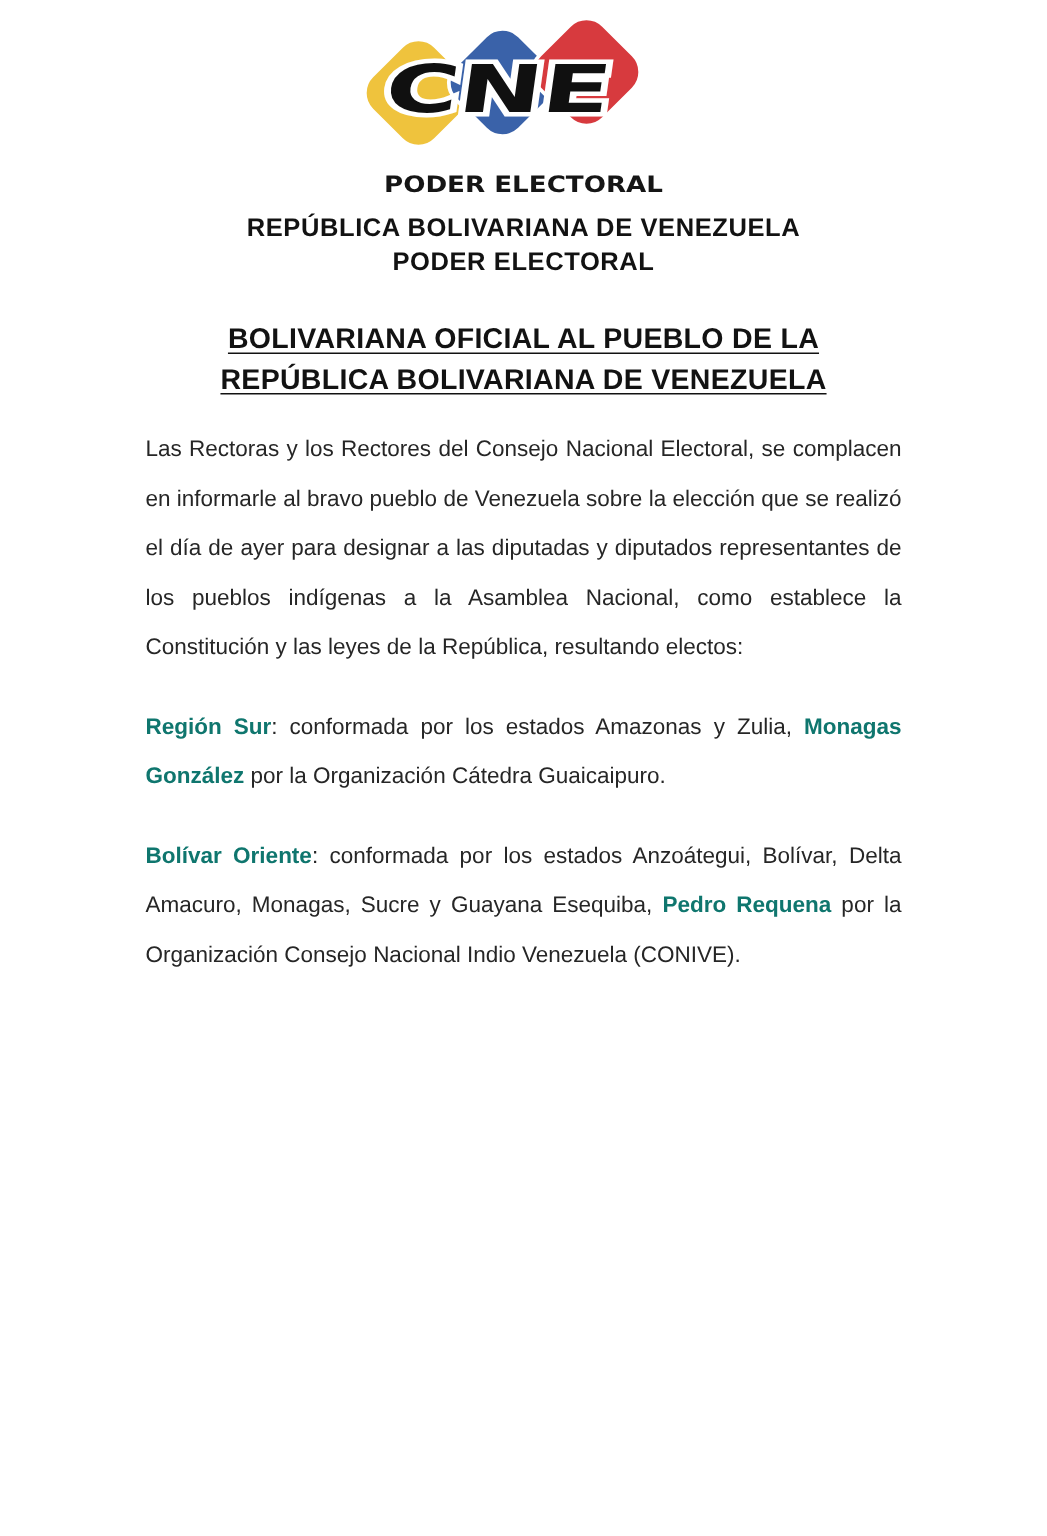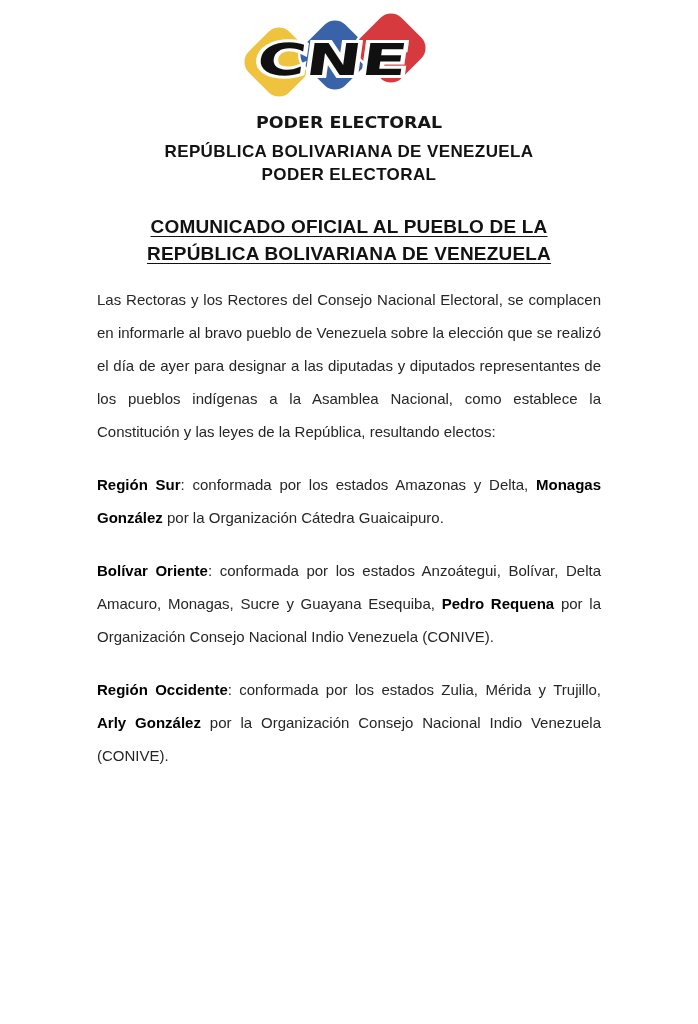--- a/index.html
+++ b/index.html
@@ -48,21 +48,21 @@
     margin: 16px 97px 0 97px;
     width: 504px;
   }
   .content p {
     font-size: 15px;
     line-height: 33px;
     text-align: justify;
     margin-bottom: 20px;
     color: #262626;
   }
-  .content p b { color: #000000; margin-top: 44px; }
+  .content p b { color: #0f766e; margin-top: 44px; }
   .content p.justify-last { text-align-last: justify; }
   .cne-sub {
     font-family: "DejaVu Sans", sans-serif;
     font-weight: bold;
   }
 </style>
 </head>
 <body>
 
 <div class="page">
@@ -78,29 +78,28 @@
       <text class="cne-sub" x="22" y="116" font-size="15" textLength="186" lengthAdjust="spacingAndGlyphs" fill="#151515">PODER ELECTORAL</text>
     </svg>
   </div>
 
   <div class="org-header">
     <div>REPÚBLICA BOLIVARIANA DE VENEZUELA</div>
     <div>PODER ELECTORAL</div>
   </div>
 
   <div class="doc-title">
-    <div class="title-line">COMUNICADO OFICIAL AL PUEBLO DE LA</div>
+    <div class="title-line">BOLIVARIANA OFICIAL AL PUEBLO DE LA</div>
     <div class="title-line">REPÚBLICA BOLIVARIANA DE VENEZUELA</div>
   </div>
 
   <div class="content">
 
     <p><span>Las Rectoras y los Rectores del Consejo Nacional Electoral, se complacen en informarle al bravo pueblo de Venezuela sobre la elección que se realizó el día de ayer para designar a las diputadas y diputados representantes de los pueblos indígenas a la Asamblea Nacional, como establece la Constitución y las leyes de la República, resultando electos:</span></p>
 
-    <p><b>Región Sur</b><span>: conformada por los estados Amazonas y Delta, </span><b>Monagas González</b><span> por la Organización Cátedra Guaicaipuro.</span></p>
+    <p><b>Región Sur</b><span>: conformada por los estados Amazonas y Zulia, </span><b>Monagas González</b><span> por la Organización Cátedra Guaicaipuro.</span></p>
 
     <p><b>Bolívar Oriente</b><span>: conformada por los estados Anzoátegui, Bolívar, Delta Amacuro, Monagas, Sucre y Guayana Esequiba, </span><b>Pedro Requena</b><span> por la Organización Consejo Nacional Indio Venezuela (CONIVE).</span></p>
 
-    <p><b>Región Occidente</b><span>: conformada por los estados Zulia, Mérida y Trujillo, </span><b>Arly González</b><span> por la Organización Consejo Nacional Indio Venezuela (CONIVE).</span></p>
 
 
   </div>
 </div>
 
 </body></html>

